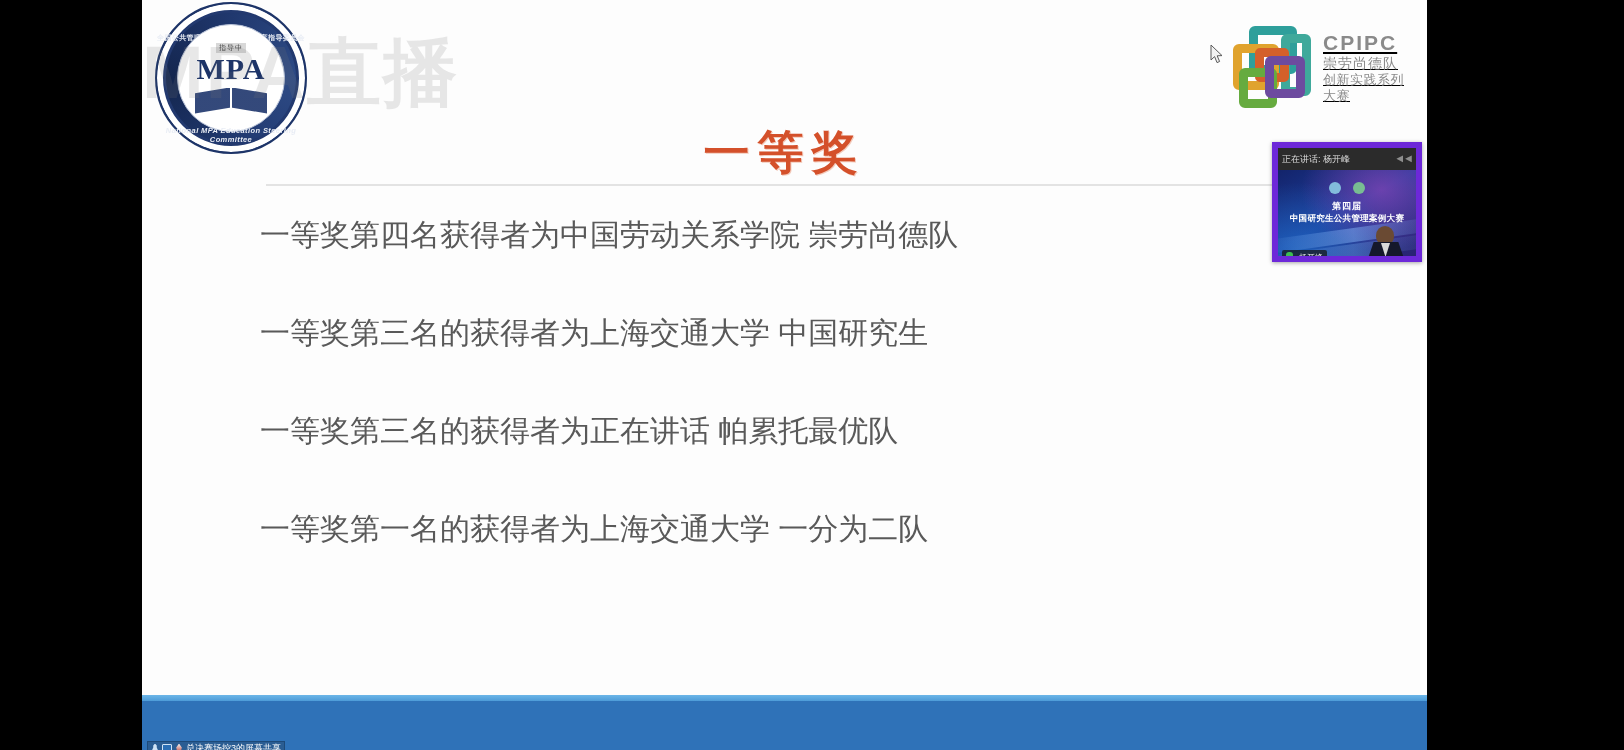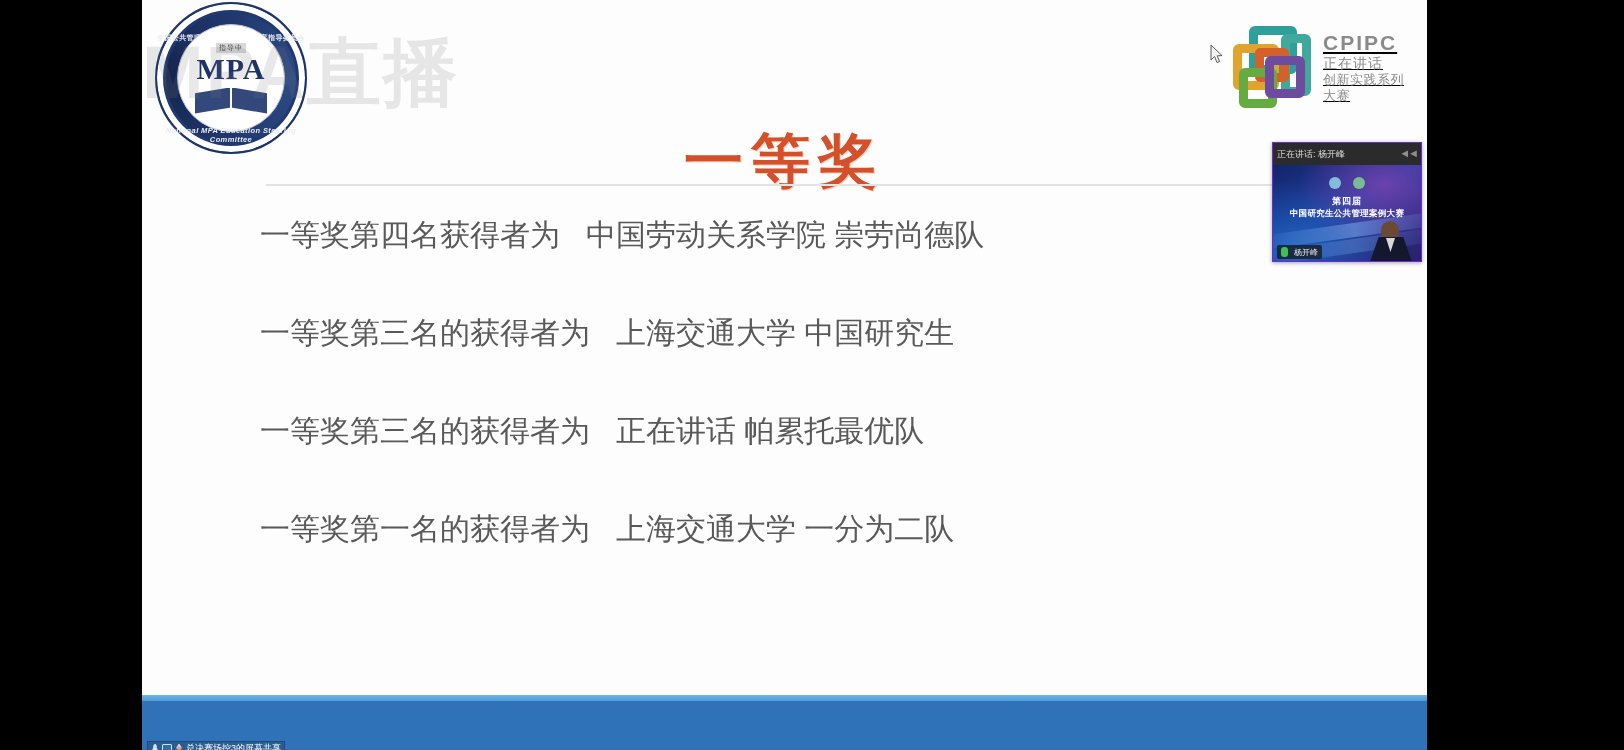--- a/index.html
+++ b/index.html
@@ -100,42 +100,42 @@
   .m6{ left:52px; top:12px; width:30px; height:62px; border:9px solid #3fa99b; border-radius:6px; }
   .cpipc-text{ display:flex; flex-direction:column; justify-content:center; }
   .cpipc-en{ font-size:21px; letter-spacing:2px; color:#8a8a8a; font-weight:600; line-height:1.1; }
   .cpipc-cn1{ font-size:14px; color:#8a8a8a; letter-spacing:1px; line-height:1.25; }
   .cpipc-cn2{ font-size:13px; color:#8a8a8a; letter-spacing:.5px; line-height:1.25; }
 
   
   .award-heading{
     position:absolute; left:0; right:0; top:122px; text-align:center;
     font-family:"Liberation Serif","DejaVu Serif",serif;
-    font-size:59px; font-weight:700; color:#d4502a;
+    font-size:46px; font-weight:700; color:#d4502a;
     letter-spacing:8px;
     text-shadow:1px 1px 0 #f3cbbc;
   }
   .divider{
     position:absolute; left:124px; top:184px; width:1040px; height:2px;
     background:#e3e3e3;
   }
 
   
   .award-list{ position:absolute; left:118px; top:218px; width:1050px; }
   .award-line{
     font-family:"Liberation Sans","DejaVu Sans",sans-serif;
     font-size:30px; color:#595959; line-height:1.1;
     margin-bottom:65px; white-space:nowrap;
   }
-  .award-line .org{ margin-left:26px; }
+  .award-line .org{ }
 
   
   .video-panel{
     position:absolute; left:1130px; top:142px; width:150px; height:120px;
-    background:#1c1c1c; border:1px solid #6d28d9;
+    background:#1c1c1c; border:6px solid #6d28d9;
     box-shadow:0 1px 4px rgba(0,0,0,.35);
     overflow:hidden;
   }
   .video-header{
     position:relative; height:22px; background:#2b2b2b;
     display:flex; align-items:center; padding:0 4px;
   }
   .video-header-label{
     font-size:9px; color:#dcdcdc; white-space:nowrap; overflow:hidden;
   }
@@ -254,21 +254,21 @@
       <div class="cpipc-mark">
         <i class="m1"></i>
           <i class="m2"></i>
           <i class="m6"></i>
           <i class="m3"></i>
           <i class="m5"></i>
           <i class="m4"></i>
       </div>
       <div class="cpipc-text">
         <div class="cpipc-en">CPIPC</div>
-        <div class="cpipc-cn1">正在讲话</div>
+        <div class="cpipc-cn1">崇劳尚德队</div>
         <div class="cpipc-cn2">创新实践系列大赛</div>
       </div>
     </div>
 
     <div class="award-heading">一等奖</div>
     <div class="divider"></div>
 
     <div class="award-list">
       <div class="award-line">
         <span>一等奖第四名获得者为</span><span class="org">中国劳动关系学院 崇劳尚德队</span>

